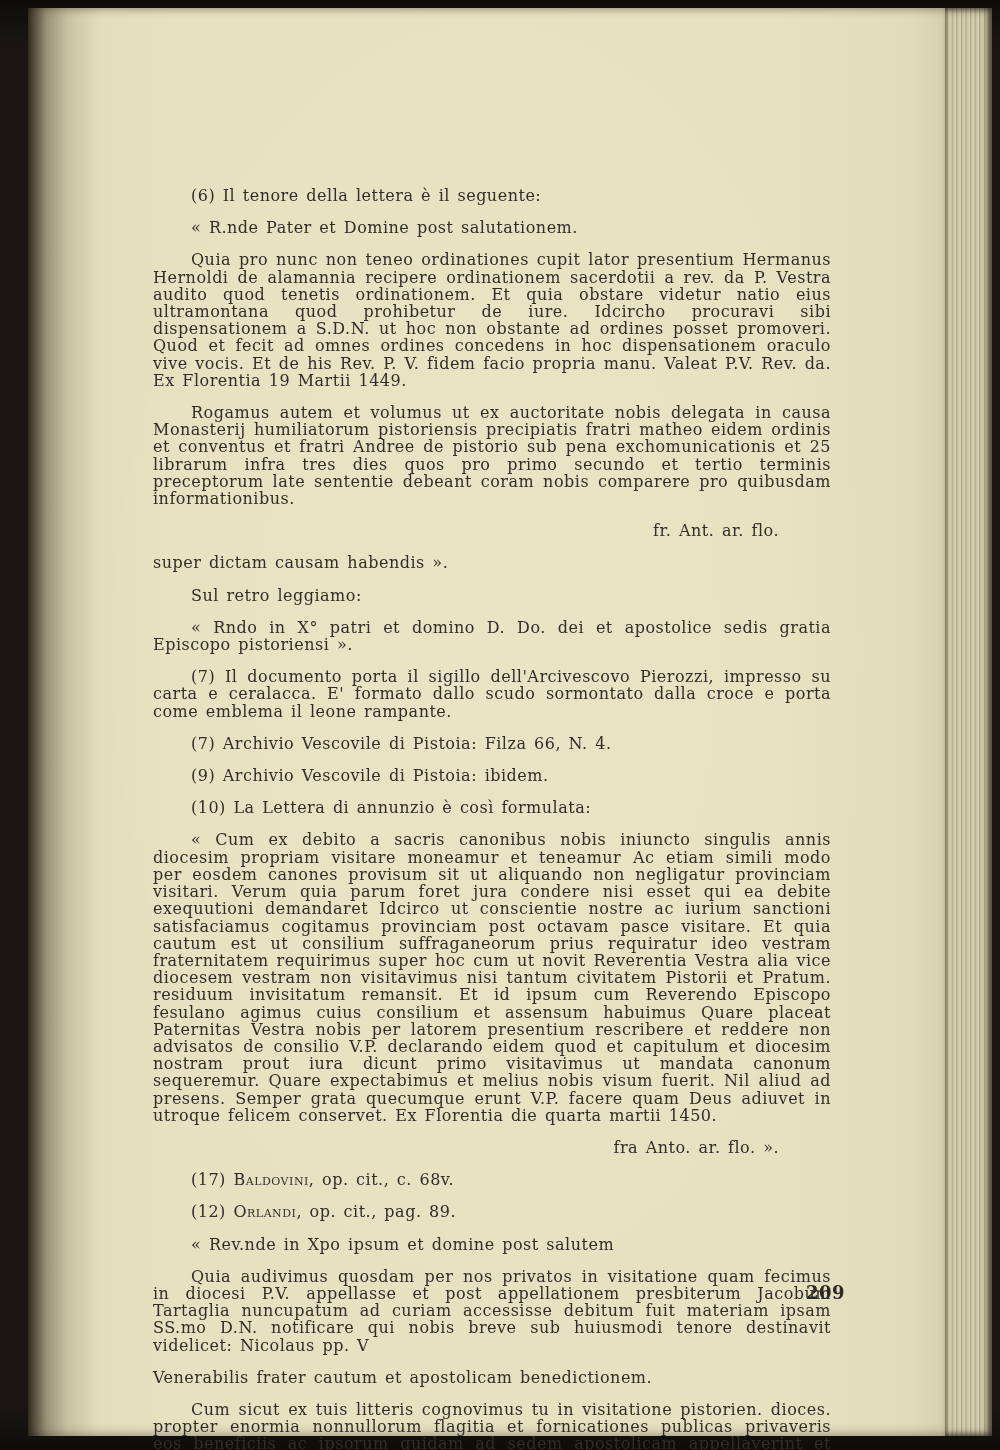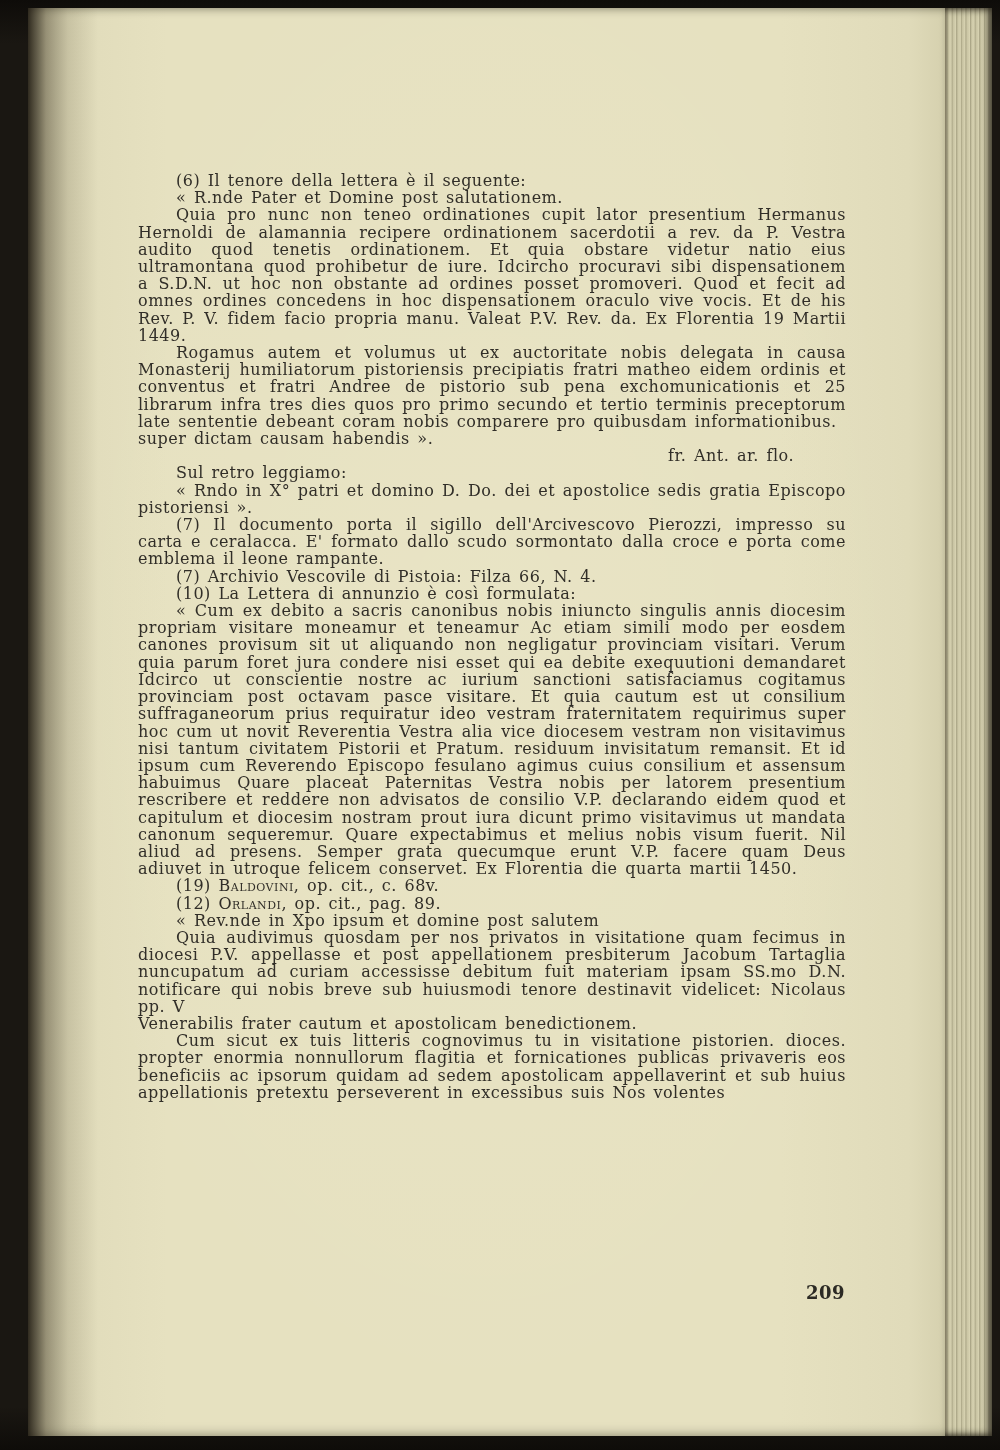--- a/index.html
+++ b/index.html
@@ -60,21 +60,21 @@
     top: 164px;
     width: 708px;
     color: #312e28;
     font-size: 16px;
     line-height: 17.2px;
     letter-spacing: 0.5px;
     word-spacing: 2px;
     text-align: justify;
   }
   .text-block p {
-    margin: 0;
+    margin: 15px;
     padding: 0;
   }
   .para.indent { text-indent: 38px; }
   .para.flush  { text-indent: 0; }
   .para.sig {
     text-align: right;
     text-indent: 0;
     padding-right: 52px;
   }
   .sc { font-variant: small-caps; }
@@ -94,29 +94,31 @@
 <body>
 
 <div class="scan">
   <div class="paper">
     <div class="binding"></div>
     <div class="text-block" id="text-block">
         <p class="para indent"><span>(6) Il tenore della lettera è il seguente:</span></p>
         <p class="para indent"><span>« R.nde Pater et Domine post salutationem.</span></p>
         <p class="para indent"><span>Quia pro nunc non teneo ordinationes cupit lator presentium Hermanus Hernoldi de alamannia recipere ordinationem sacerdotii a rev. da P. Vestra audito quod tenetis ordinationem. Et quia obstare videtur natio eius ultramontana quod prohibetur de iure. Idcircho procuravi sibi dispensationem a S.D.N. ut hoc non obstante ad ordines posset promoveri. Quod et fecit ad omnes ordines concedens in hoc dispensationem oraculo vive vocis. Et de his Rev. P. V. fidem facio propria manu. Valeat P.V. Rev. da. Ex Florentia 19 Martii 1449.</span></p>
         <p class="para indent"><span>Rogamus autem et volumus ut ex auctoritate nobis delegata in causa Monasterij humiliatorum pistoriensis precipiatis fratri matheo eidem ordinis et conventus et fratri Andree de pistorio sub pena exchomunicationis et 25 librarum infra tres dies quos pro primo secundo et tertio terminis preceptorum late sententie debeant coram nobis comparere pro quibusdam informationibus.</span></p>
+        <p class="para sig"><span>fr. Ant. ar. flo.</span></p>
         <p class="para flush"><span>super dictam causam habendis ».</span></p>
-        <p class="para sig"><span>fr. Ant. ar. flo.</span></p>
         <p class="para indent"><span>Sul retro leggiamo:</span></p>
         <p class="para indent"><span>« Rndo in X° patri et domino D. Do. dei et apostolice sedis gratia Episcopo pistoriensi ».</span></p>
         <p class="para indent"><span>(7) Il documento porta il sigillo dell'Arcivescovo Pierozzi, impresso su carta e ceralacca. E' formato dallo scudo sormontato dalla croce e porta come emblema il leone rampante.</span></p>
         <p class="para indent"><span>(7) Archivio Vescovile di Pistoia: Filza 66, N. 4.</span></p>
+        <p class="para indent"><span>(9) Archivio Vescovile di Pistoia: ibidem.</span></p>
         <p class="para indent"><span>(10) La Lettera di annunzio è così formulata:</span></p>
         <p class="para indent"><span>« Cum ex debito a sacris canonibus nobis iniuncto singulis annis diocesim propriam visitare moneamur et teneamur Ac etiam simili modo per eosdem canones provisum sit ut aliquando non negligatur provinciam visitari. Verum quia parum foret jura condere nisi esset qui ea debite exequutioni demandaret Idcirco ut conscientie nostre ac iurium sanctioni satisfaciamus cogitamus provinciam post octavam pasce visitare. Et quia cautum est ut consilium suffraganeorum prius requiratur ideo vestram fraternitatem requirimus super hoc cum ut novit Reverentia Vestra alia vice diocesem vestram non visitavimus nisi tantum civitatem Pistorii et Pratum. residuum invisitatum remansit. Et id ipsum cum Reverendo Episcopo fesulano agimus cuius consilium et assensum habuimus Quare placeat Paternitas Vestra nobis per latorem presentium rescribere et reddere non advisatos de consilio V.P. declarando eidem quod et capitulum et diocesim nostram prout iura dicunt primo visitavimus ut mandata canonum sequeremur. Quare expectabimus et melius nobis visum fuerit. Nil aliud ad presens. Semper grata quecumque erunt V.P. facere quam Deus adiuvet in utroque felicem conservet. Ex Florentia die quarta martii 1450.</span></p>
-        <p class="para indent"><span>(19) </span><span class="sc">Baldovini</span><span>, </span><span class="i">op. cit.</span><span>, c. 68v.</span></p>
+        <p class="para sig"><span>fra Anto. ar. flo. ».</span></p>
+        <p class="para indent"><span>(17) </span><span class="sc">Baldovini</span><span>, </span><span class="i">op. cit.</span><span>, c. 68v.</span></p>
         <p class="para indent"><span>(12) </span><span class="sc">Orlandi</span><span>, </span><span class="i">op. cit.</span><span>, pag. 89.</span></p>
         <p class="para indent"><span>« Rev.nde in Xpo ipsum et domine post salutem</span></p>
         <p class="para indent"><span>Quia audivimus quosdam per nos privatos in visitatione quam fecimus in diocesi P.V. appellasse et post appellationem presbiterum Jacobum Tartaglia nuncupatum ad curiam accessisse debitum fuit materiam ipsam SS.mo D.N. notificare qui nobis breve sub huiusmodi tenore destinavit videlicet: Nicolaus pp. V</span></p>
         <p class="para flush"><span>Venerabilis frater cautum et apostolicam benedictionem.</span></p>
         <p class="para indent"><span>Cum sicut ex tuis litteris cognovimus tu in visitatione pistorien. dioces. propter enormia nonnullorum flagitia et fornicationes publicas privaveris eos beneficiis ac ipsorum quidam ad sedem apostolicam appellaverint et sub huius appellationis pretextu perseverent in excessibus suis Nos volentes</span></p>
       </div>
     <div class="page-number">209</div>
   </div>
   <div class="fore-edge"></div>
 </div>

